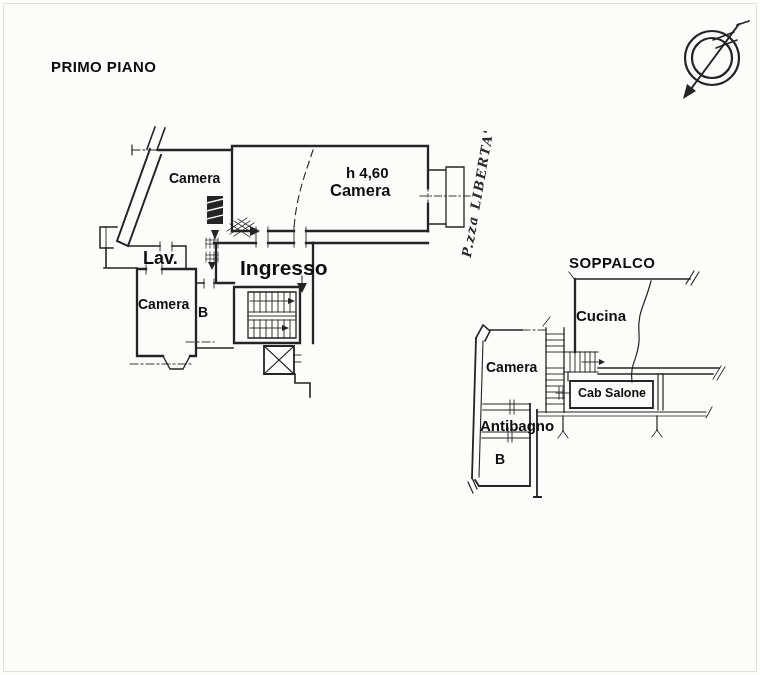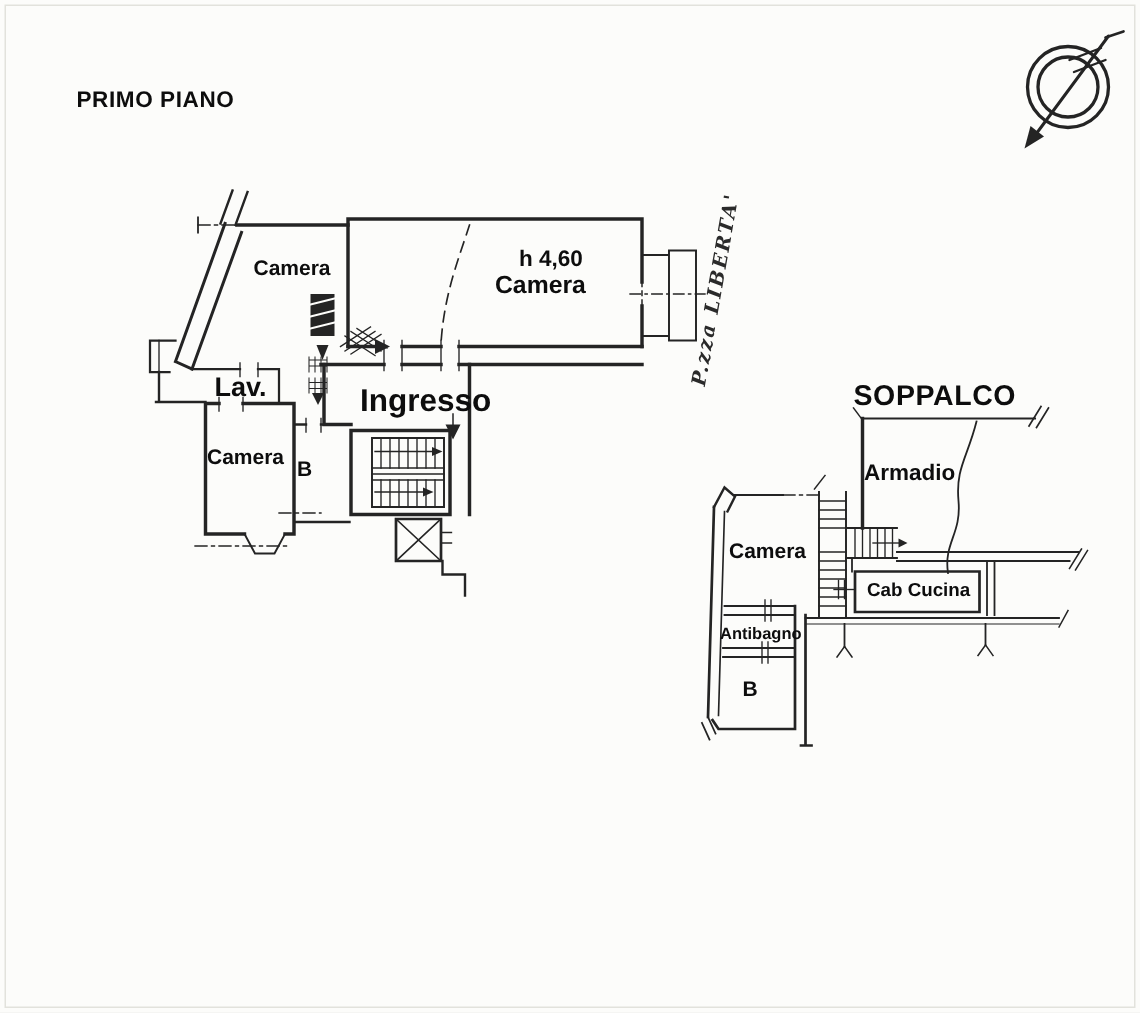--- a/index.html
+++ b/index.html
@@ -25,21 +25,21 @@
     font-size:13px; letter-spacing:1.5px; color:#2a2a2a; white-space:nowrap;
   }
 </style>
 </head>
 <body>
 
 <div class="canvas">
   <div class="scan-frame"></div>
 
   <div class="lbl title" style="left:51px; top:47px; font-size:15px;">PRIMO PIANO</div>
-  <div class="lbl title" style="left:569px; top:243px; font-size:19px;">SOPPALCO</div>
+  <div class="lbl title" style="left:569px; top:243px; font-size:15px;">SOPPALCO</div>
 
   <svg class="plan" width="760" height="675" viewBox="0 0 760 675">
 
     <g fill="none" stroke="currentColor" stroke-linecap="square">
 
       <path d="M232,146 H428 M232,146 V231 M428,146 V188 M428,204 V231" stroke-width="2.3"></path>
       <path d="M428,188 V204" stroke-width="1" stroke-dasharray="3 3"></path>
 
       <path d="M428,170 H446 M428,224 H446 M446,167 H464 V227 H446 Z" stroke-width="1.3"></path>
       <path d="M420,196 H470" stroke-width="0.9" stroke-dasharray="7 3 1.5 3"></path>
@@ -169,20 +169,20 @@
   </svg>
 
   <div class="lbl" style="left:169px; top:171px; font-size:14px;">Camera</div>
   <div class="lbl" style="left:346px; top:165px; font-size:15px;">h 4,60</div>
   <div class="lbl" style="left:330px; top:182px; font-size:16.5px;">Camera</div>
   <div class="lbl" style="left:143px; top:249px; font-size:18px;">Lav.</div>
   <div class="lbl" style="left:240px; top:257px; font-size:21px;">Ingresso</div>
   <div class="lbl" style="left:138px; top:297px; font-size:14px;">Camera</div>
   <div class="lbl" style="left:198px; top:305px; font-size:14px;">B</div>
 
-  <div class="lbl" style="left:576px; top:308px; font-size:15px;">Armadio</div>
+  <div class="lbl" style="left:576px; top:308px; font-size:15px;">Cucina</div>
   <div class="lbl" style="left:486px; top:360px; font-size:14px;">Camera</div>
-  <div class="lbl" style="left:578px; top:387px; font-size:12.5px;">Cab Cucina</div>
-  <div class="lbl" style="left:480px; top:418px; font-size:11px;">Antibagno</div>
+  <div class="lbl" style="left:578px; top:387px; font-size:12.5px;">Cab Salone</div>
+  <div class="lbl" style="left:480px; top:418px; font-size:15px;">Antibagno</div>
   <div class="lbl" style="left:495px; top:452px; font-size:14px;">B</div>
 
   <div class="street">P.zza  LIBERTA'</div>
 </div>
 
 </body></html>

